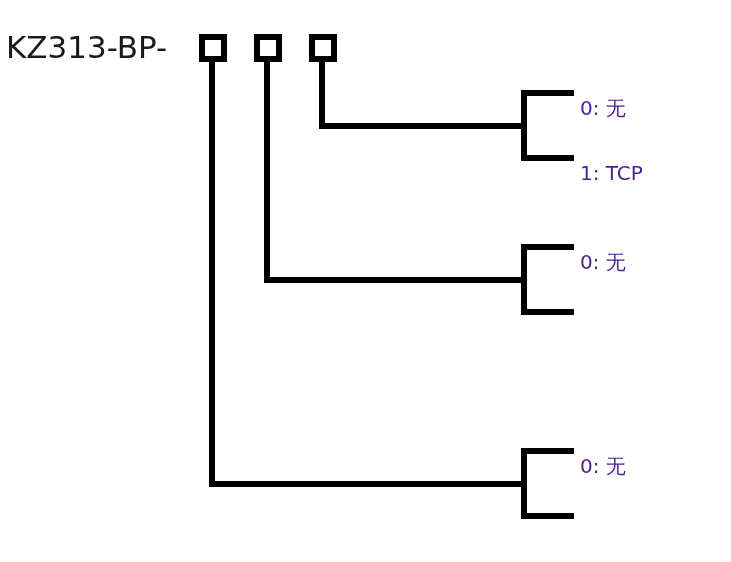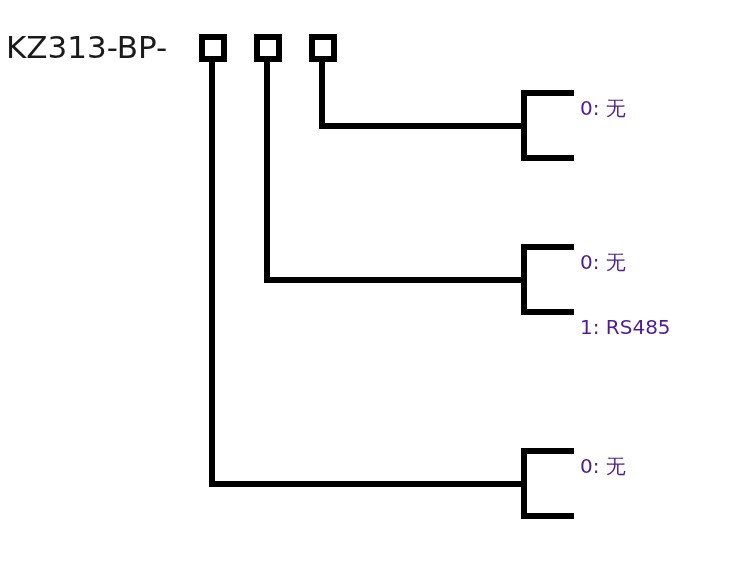--- a/index.html
+++ b/index.html
@@ -83,19 +83,19 @@
     </g>
   </svg>
 
   <div class="model-label">KZ313-BP-</div>
 
   <div class="code-box" style="left:199px; top:34px; width:28px; height:28px;"></div>
   <div class="code-box" style="left:254px; top:34px; width:28px; height:28px;"></div>
   <div class="code-box" style="left:309px; top:34px; width:28px; height:28px;"></div>
 
   <div class="branch-label" style="left:580px; top:76px;">0: 无</div>
+  <div class="branch-label" style="left:580px; top:141px;">1: TCP</div>
 
   <div class="branch-label" style="left:580px; top:230px;">0: 无</div>
-  <div class="branch-label" style="left:580px; top:295px;">1: RS485</div>
 
   <div class="branch-label" style="left:580px; top:434px;">0: 无</div>
 
 </div>
 
 </body></html>

